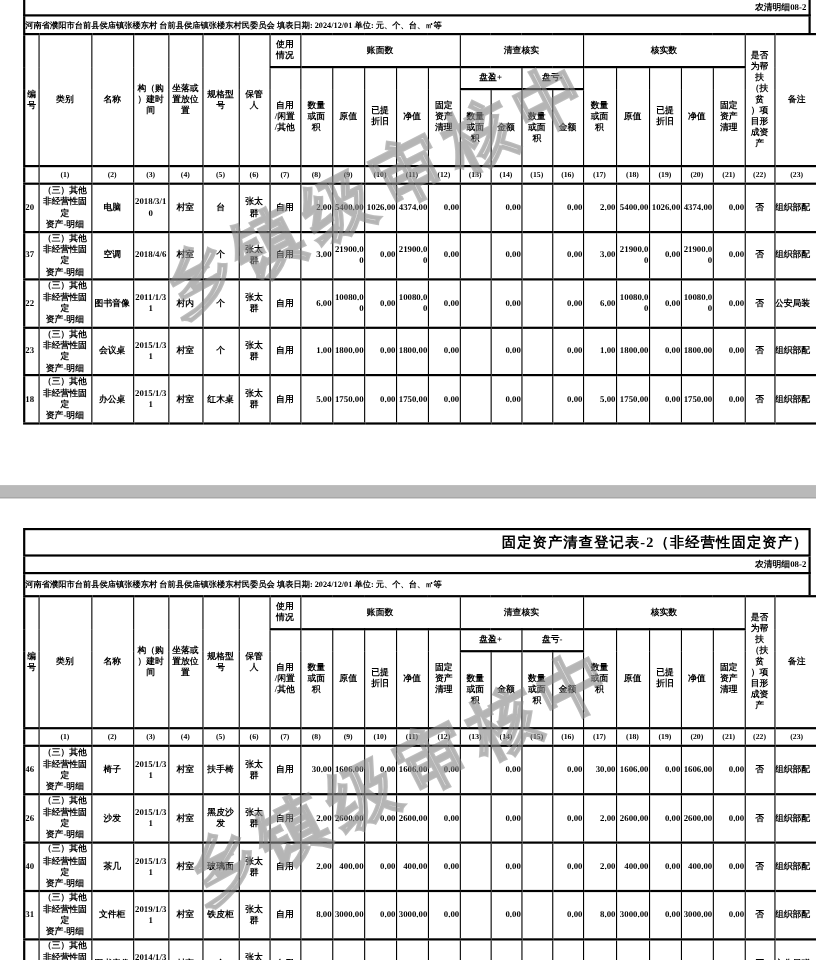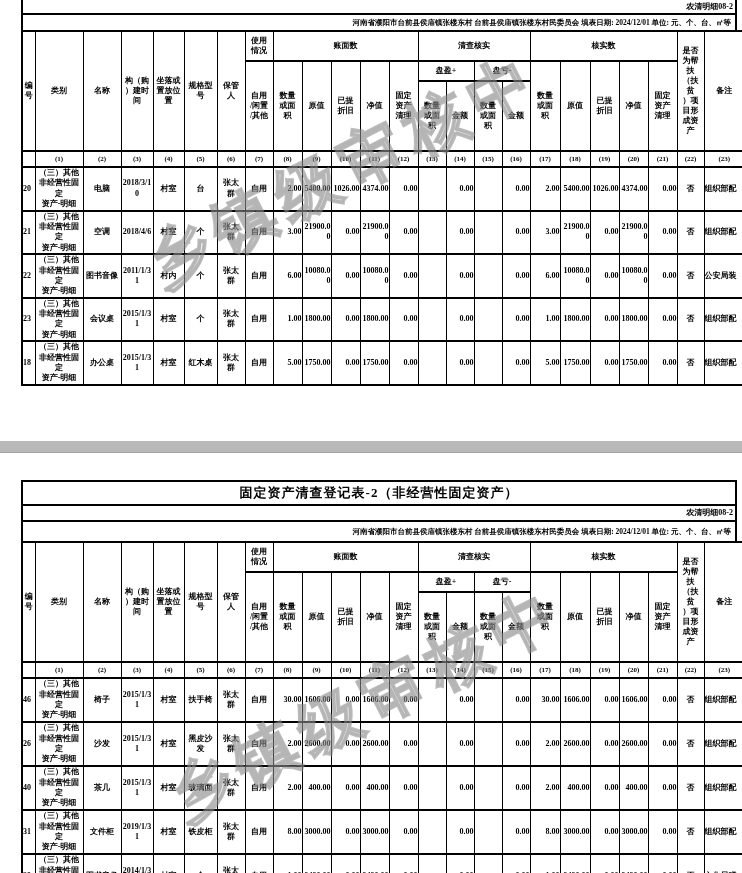--- a/index.html
+++ b/index.html
@@ -5,32 +5,32 @@
   html,body{margin:0;padding:0;}
   body{
     width:742px;height:873px;position:relative;overflow:hidden;
     background:#fff;font-family:"Liberation Serif","DejaVu Serif",serif;
     color:#000;font-weight:bold;
   }
   .sheet-block{position:absolute;left:21px;width:716px;}
   #page1{top:0;}
   #page2{top:480px;}
   .title-row{
-    border:2px solid #000;height:22px;line-height:22px;text-align:center;
+    border:2px solid #000;height:22px;line-height:22px;text-align:right;
     font-size:13px;font-weight:bold;letter-spacing:1px;
   }
   .label-row{
     border-left:2px solid #000;border-right:2px solid #000;border-bottom:2px solid #000;
     text-align:right;font-size:8px;padding-right:2px;
   }
   #page1 .label-row{height:13px;line-height:13px;}
   #page2 .label-row{height:14px;line-height:14px;}
   .org-row{
     border-left:2px solid #000;border-right:2px solid #000;
-    text-align:right;font-size:7.5px;padding-right:4px;
+    text-align:left;font-size:7.5px;padding-right:4px;
   }
   #page1 .org-row{height:15px;line-height:15px;}
   #page2 .org-row{height:19px;line-height:19px;}
   table.sheet{
     border-collapse:collapse;table-layout:fixed;width:716px;
     border:2px solid #000;
   }
   table.sheet th,table.sheet td{
     border:1px solid #000;border-top-width:2px;border-bottom-width:2px;
     padding:0;vertical-align:middle;overflow:hidden;
@@ -225,21 +225,21 @@
           <td class="c-num">0.00</td>
           <td class="c-num">2.00</td>
           <td class="c-num">5400.00</td>
           <td class="c-num">1026.00</td>
           <td class="c-num">4374.00</td>
           <td class="c-num">0.00</td>
           <td class="c-txt">否</td>
           <td class="c-rm">组织部配</td>
         </tr>
         <tr class="data-row">
-          <td class="c-no">21</td>
+          <td class="c-no">37</td>
           <td class="c-txt">（三）其他
 非经营性固定
 资产-明细</td>
           <td class="c-txt">空调</td>
           <td class="c-txt">2018/4/6</td>
           <td class="c-txt">村室</td>
           <td class="c-txt">个</td>
           <td class="c-txt">张太
 群</td>
           <td class="c-txt">自用</td>

